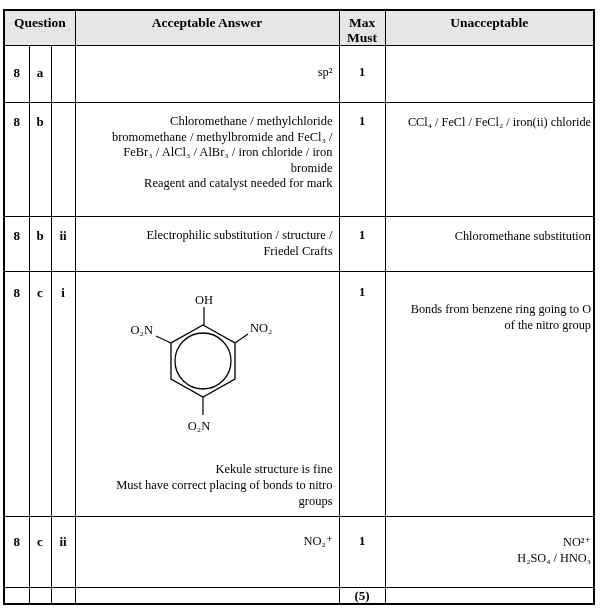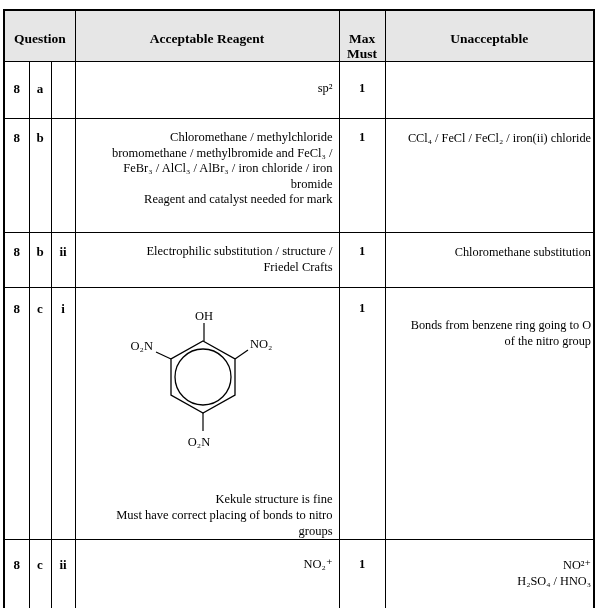--- a/index.html
+++ b/index.html
@@ -26,21 +26,21 @@
     overflow: hidden;
     text-align: right;
   }
   
   tr.rh { height: 33px; }
   tr.rh th {
     background: #e6e6e6;
     font-weight: bold;
     font-size: 13.5px;
     text-align: center;
-    padding-top: 20px;
+    padding-top: 4px;
     line-height: 15px;
   }
   th.maxmark { white-space: pre-line; }
 
   
   tr.r0 { height: 57px; }
   tr.r1 { height: 114px; }
   tr.r2 { height: 55px; }
   tr.r3 { height: 245px; }
   tr.r4 { height: 71px; }
@@ -83,40 +83,40 @@
   
   td.diagram-cell { white-space: normal; }
   svg.molecule { display: block; margin: 6px 0 0 42px; }
   .mtext {
     font-family: "Liberation Serif", "DejaVu Serif", serif;
     font-size: 12.5px;
     fill: #000;
   }
   .bond { stroke: #000; stroke-width: 1.2; }
   .ring { fill: none; stroke: #000; stroke-width: 1.3; }
-  .kekule-note { margin-top: 39px; white-space: pre-line; font-size: 12.5px; line-height: 16px; }
+  .kekule-note { margin-top: 25px; white-space: pre-line; font-size: 12.5px; line-height: 16px; }
   .late-note { white-space: pre-line; }
 </style>
 </head>
 <body>
 
 <div class="page">
   <table class="scheme">
     <colgroup>
       <col style="width:25px">
         <col style="width:22px">
         <col style="width:24px">
       <col style="width:264px">
         <col style="width:46px">
         <col style="width:209px">
     </colgroup>
     <thead>
       <tr class="rh">
         <th colspan="3">Question</th>
-        <th>Acceptable Reagent</th>
+        <th>Acceptable Answer</th>
         <th class="maxmark">Max
 Must</th>
         <th>Unacceptable</th>
       </tr>
     </thead>
     <tbody>
       <tr class="r0">
         <td class="qcol">8</td>
         <td class="qcol">a</td>
         <td class="qcol"></td>

